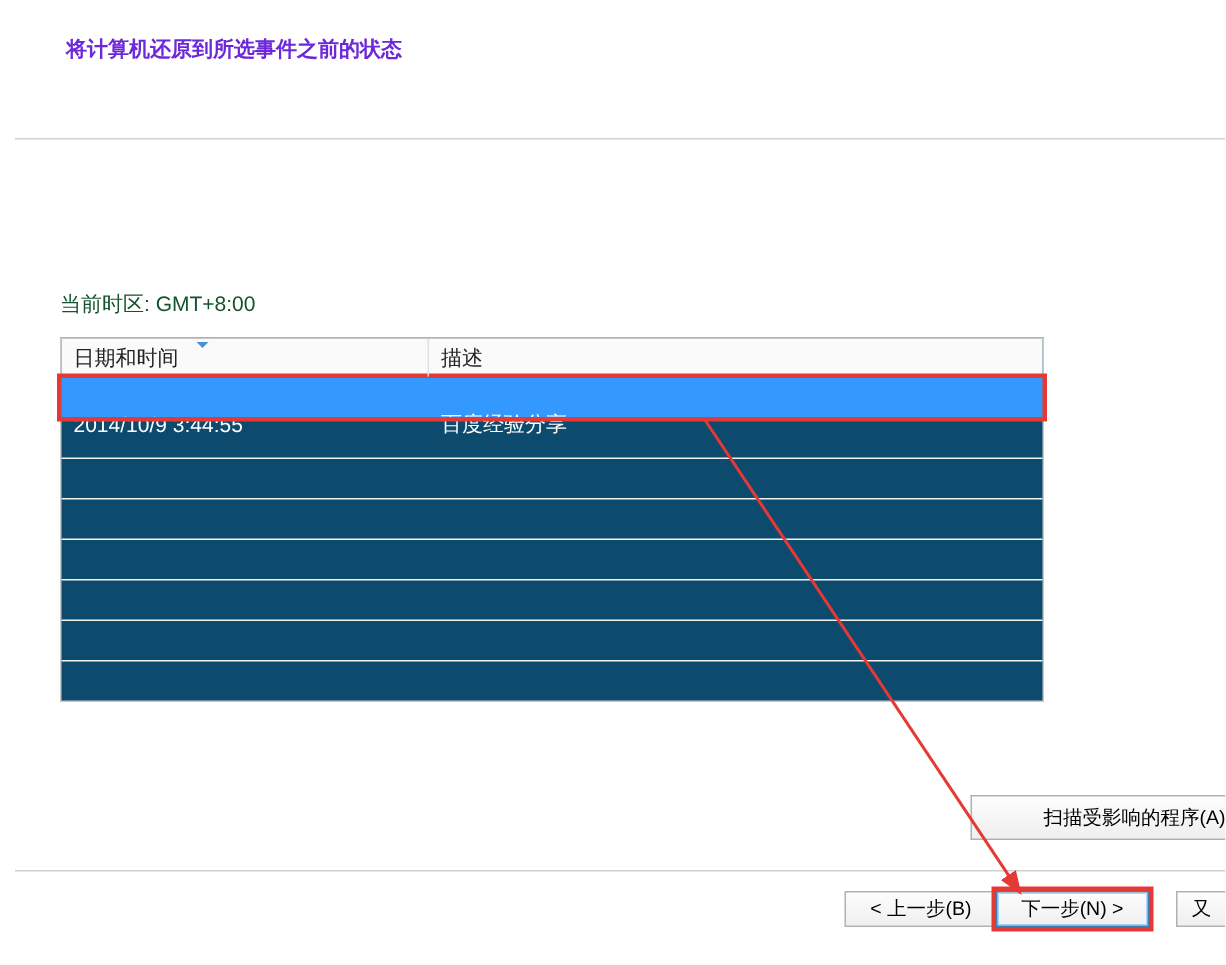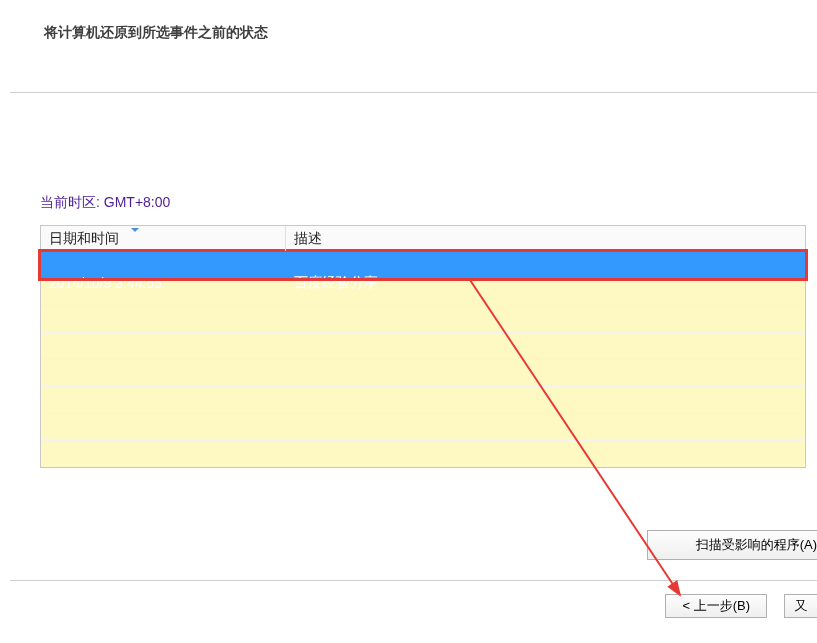--- a/index.html
+++ b/index.html
@@ -11,44 +11,44 @@
       height: 643px;
       position: relative;
       overflow: hidden;
     }
     .page-title {
       position: absolute;
       top: 24px;
       left: 44px;
       font-weight: bold;
       font-size: 14px;
-      color: #404040;
+      color: #6d28d9;
     }
     .divider-top {
       position: absolute;
       top: 92px;
       left: 10px;
       right: 0;
       height: 1px;
       background: #d0d0d0;
     }
     .timezone {
       position: absolute;
       top: 194px;
       left: 40px;
       font-size: 14px;
-      color: #4c1d95;
+      color: #14532d;
     }
     .table-container {
       position: absolute;
       top: 225px;
       left: 40px;
-      width: 766px;
+      width: 656px;
       border: 1px solid #c8c8c8;
-      background: #fef9c3;
+      background: #0c4a6e;
     }
     .table-header {
       display: flex;
       height: 26px;
       background: #fafafa;
       border-bottom: 1px solid #d8d8d8;
       align-items: center;
     }
     .th {
       padding: 4px 8px;
@@ -187,20 +187,21 @@
     <div class="empty-row"></div>
   </div>
 </div>
 
 <div class="scan-button">扫描受影响的程序(A)</div>
 
 <div class="divider-bottom"></div>
 
 <div class="nav-buttons">
   <div class="nav-btn back-btn">&lt; 上一步(B)</div>
+  <div class="nav-btn next-btn">下一步(N) &gt;</div>
   <div class="nav-btn cancel-btn">又</div>
 </div>
 
 <svg class="arrow-svg" width="320" height="360">
   <defs>
     <marker id="arrowhead" markerWidth="10" markerHeight="10" refX="7" refY="3" orient="auto">
       <polygon points="0 0, 8 3, 0 6" fill="#e53935"></polygon>
     </marker>
   </defs>
   <line x1="50" y1="10" x2="260" y2="325" stroke="#e53935" stroke-width="2" marker-end="url(#arrowhead)"></line>

